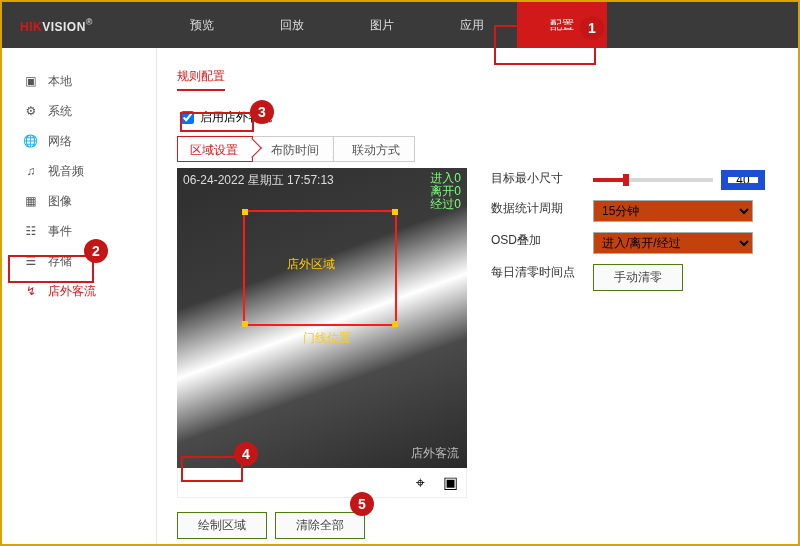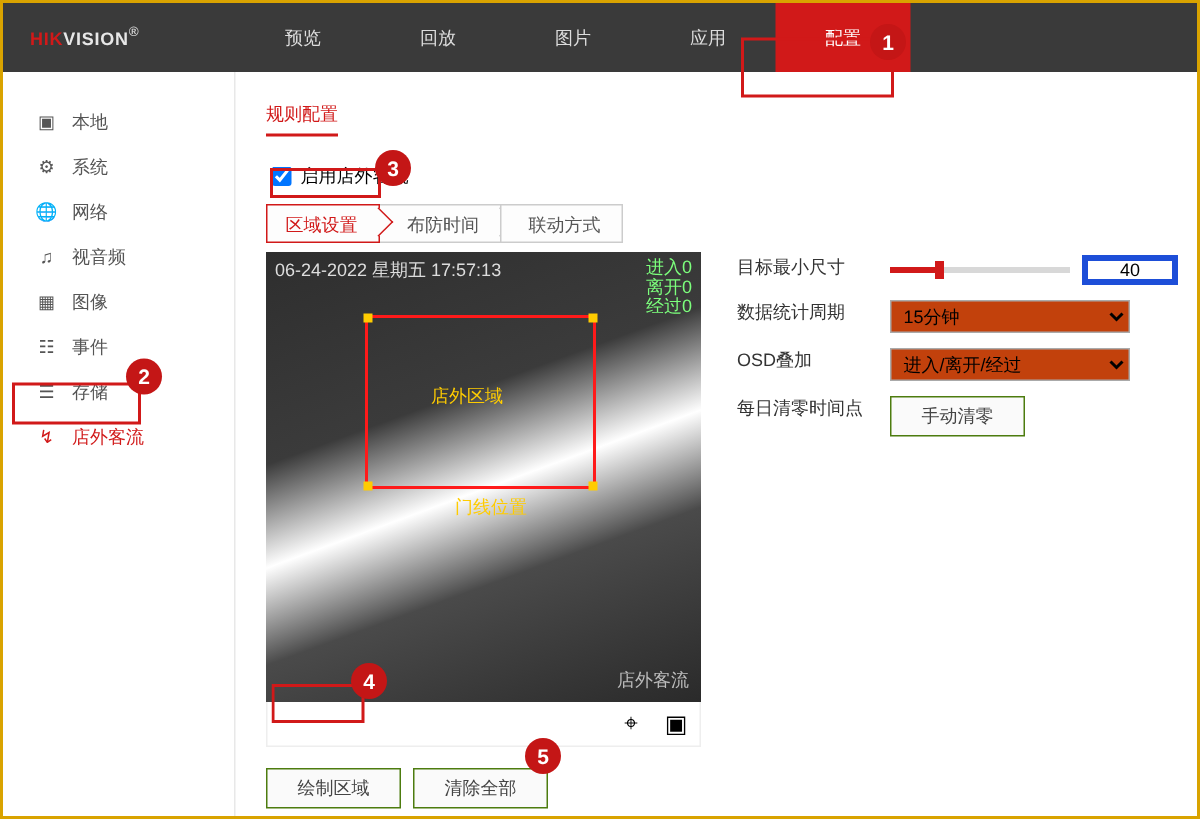--- a/index.html
+++ b/index.html
@@ -44,21 +44,21 @@
 .draw-row{display:flex;gap:8px;margin-top:14px}
 .btn{border:1px solid #4d7c0f;background:#fafafa;padding:4px 20px;cursor:pointer;color:#444}
 .save-btn{margin-top:18px;width:180px;height:30px;background:#d11919;color:#fff;display:flex;align-items:center;justify-content:center;gap:8px;cursor:pointer;border:none}
 .params{flex:1;padding-top:2px}
 .param-row{display:flex;align-items:flex-start;margin-bottom:10px;gap:10px}
 .param-label{width:92px;color:#333}
 .slider-wrap{display:flex;align-items:center;gap:8px}
 .slider{position:relative;width:120px;height:4px;background:#d8d8d8}
 .slider .fill{position:absolute;left:0;top:0;height:100%;background:#d11919}
 .slider .knob{position:absolute;top:-4px;width:6px;height:12px;background:#d11919}
-.numbox{width:64px;height:20px;border:4px solid #1d4ed8;text-align:center}
+.numbox{width:44px;height:20px;border:7px solid #1d4ed8;text-align:center}
 select,input[type=text]{border:1px solid #aaa;height:22px;padding:0 4px;background:#c2410c}
 select{width:160px}
 .callout{position:absolute;border:2px solid #d11919;pointer-events:none}
 .badge{position:absolute;width:24px;height:24px;border-radius:50%;background:#c41616;color:#fff;display:flex;align-items:center;justify-content:center;font-size:14px;font-weight:bold;pointer-events:none}
 </style>
 </head>
 <body>
 
 <div class="topbar">
   <div class="brand">

